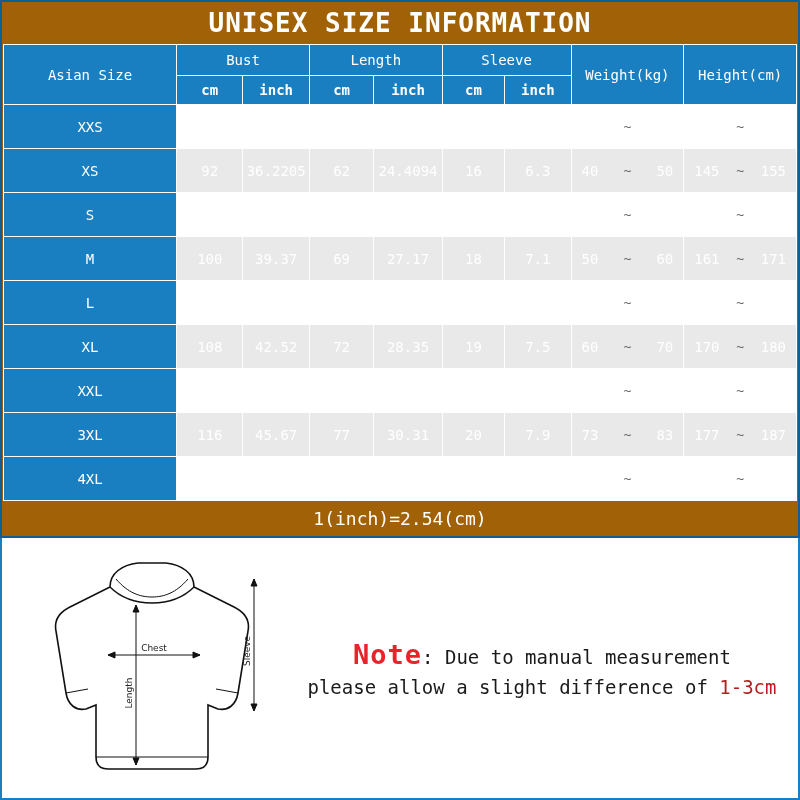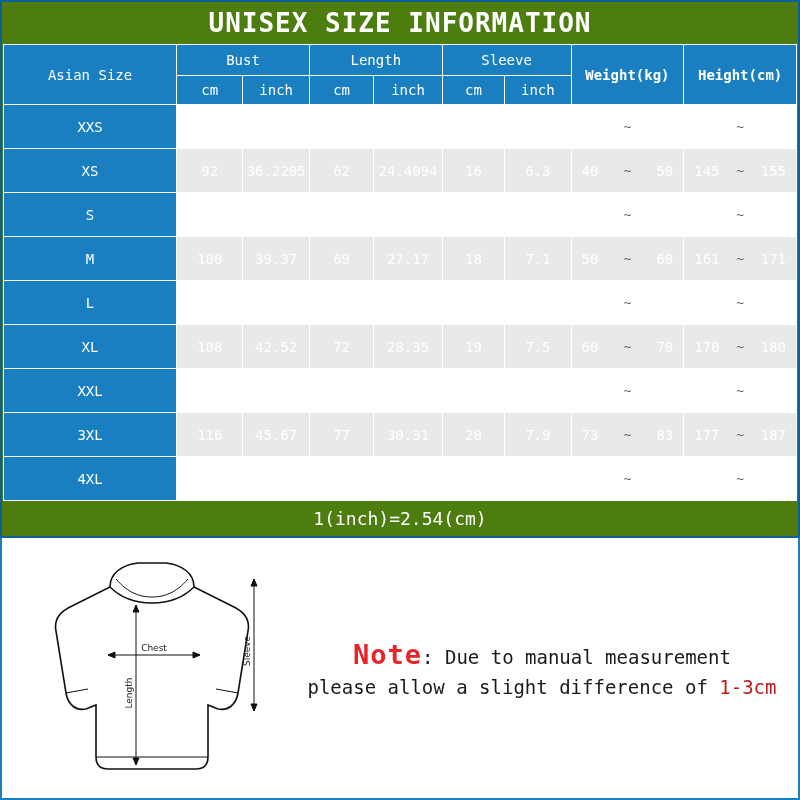--- a/index.html
+++ b/index.html
@@ -18,21 +18,21 @@
     width: 800px;
     height: 800px;
     box-sizing: border-box;
   }
 
   
   .chart-panel {
     position: relative;
     width: 800px;
     height: 538px;
-    background: #4d7c0f;
+    background: #a16207;
     box-sizing: border-box;
     border: 2px solid #0d5f96;
     padding: 0;
   }
   .chart-title {
     height: 42px;
     line-height: 42px;
     text-align: center;
     color: #ffffff;
     font-family: "DejaVu Sans Mono", monospace;
@@ -57,31 +57,31 @@
   .hdr-main {
     height: 30px;
     font-size: 18px;
     background: #1a7fc1;
     font-weight: normal;
   }
   .hdr-sub {
     height: 28px;
     font-size: 15px;
     background: #1a7fc1;
-    font-weight: normal;
+    font-weight: bold;
   }
   .hdr-tall {
     font-size: 18px;
     background: #1a7fc1;
     font-weight: normal;
   }
   .hdr-small {
     font-size: 14px;
     background: #1a7fc1;
-    font-weight: bold;
+    font-weight: normal;
     margin-left: 12px;
   }
   td.size-cell {
     height: 43px;
     font-size: 17px;
     background: #1a7fc1;
     color: #ffffff;
   }
   td.val {
     height: 43px;

